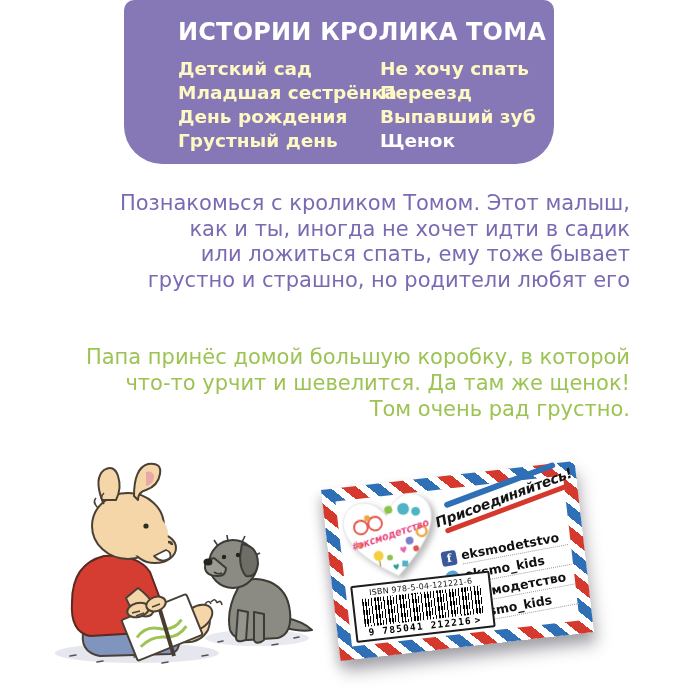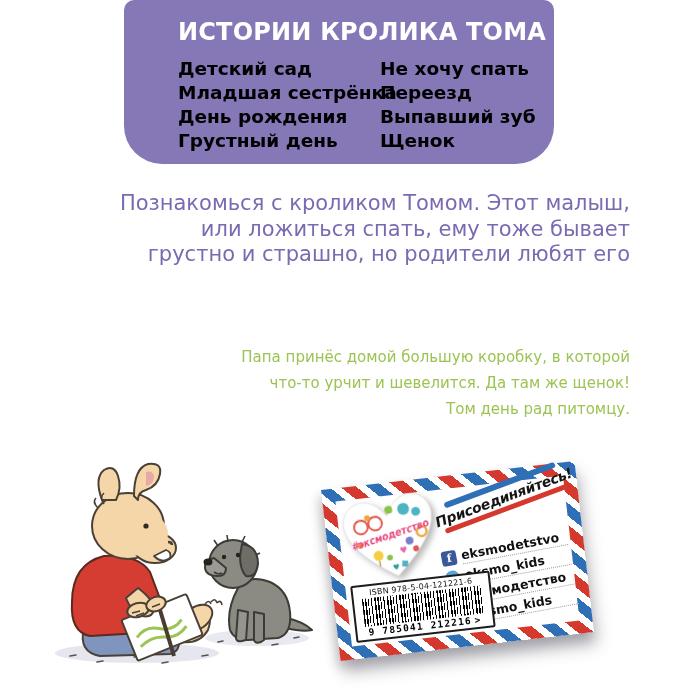--- a/index.html
+++ b/index.html
@@ -6,28 +6,28 @@
     font-family:"DejaVu Sans",sans-serif;}
   .stage{position:relative;width:700px;height:700px;background:#fff;}
 
   
   .panel{position:absolute;left:124px;top:0;width:430px;height:164px;background:#8678b7;
     border-radius:10px 10px 38px 38px;box-sizing:border-box;padding:18px 0 0 54px;}
   .panel-title{color:#fff;font-weight:bold;font-size:24px;letter-spacing:.2px;margin:0 0 11px 0;}
   .panel-cols{display:flex;}
   .panel-col{display:flex;flex-direction:column;}
   .panel-col.left{width:202px;}
-  .panel-item{color:#000000;font-weight:bold;font-size:18.5px;line-height:24px;white-space:nowrap;}
-  .panel-item.highlight{color:#000000;}
+  .panel-item{color:#fef9c3;font-weight:bold;font-size:18.5px;line-height:24px;white-space:nowrap;}
+  .panel-item.highlight{color:#ffffff;}
 
   
   .para{position:absolute;left:70px;width:560px;text-align:right;white-space:nowrap;}
   .para div{white-space:nowrap;}
   .para.intro{top:191px;color:#7b6ab2;font-size:21px;line-height:25.5px;}
-  .para.story{top:344px;color:#9cc353;font-size:15px;line-height:26px;}
+  .para.story{top:344px;color:#9cc353;font-size:21px;line-height:26px;}
 
   
   .postcard{position:absolute;left:330px;top:475px;width:255px;height:172px;box-sizing:border-box;
     padding:13px;transform:rotate(-6.5deg);
     background:repeating-linear-gradient(45deg,#d5382d 0 10px,#ffffff 10px 17px,#2f6fb6 17px 27px,#ffffff 27px 34px);
     box-shadow:2px 12px 16px rgba(70,70,85,.40), -4px 6px 10px rgba(70,70,85,.18);}
   .postcard-inner{position:relative;width:100%;height:100%;background:#fff;}
 
   .heart-sticker{position:absolute;left:0px;top:-6px;width:102px;height:96px;transform:rotate(-5deg);
     filter:drop-shadow(3px 4px 3px rgba(0,0,0,.28));}
@@ -79,28 +79,29 @@
         <span class="panel-item">Не хочу спать</span>
         <span class="panel-item">Переезд</span>
         <span class="panel-item">Выпавший зуб</span>
         <span class="panel-item highlight">Щенок</span>
       </div>
     </div>
   </div>
 
   <div class="para intro">
     <div>Познакомься с кроликом Томом. Этот малыш,</div>
+    <div>как и ты, иногда не хочет идти в садик</div>
     <div>или ложиться спать, ему тоже бывает</div>
     <div>грустно и страшно, но родители любят его</div>
   </div>
 
   <div class="para story">
     <div>Папа принёс домой большую коробку, в которой</div>
     <div>что-то урчит и шевелится. Да там же щенок!</div>
-    <div>Том день рад питомцу.</div>
+    <div>Том очень рад грустно.</div>
   </div>
 
   <svg class="illustration" viewBox="0 0 302 240">
 
     <ellipse cx="95" cy="193" rx="82" ry="10" fill="#e6e6ee"></ellipse>
     <ellipse cx="215" cy="178" rx="52" ry="8" fill="#e9e9f0"></ellipse>
     <g stroke="#555" stroke-width="1.6" stroke-linecap="round">
       <line x1="28" y1="196" x2="34" y2="195"></line>
         <line x1="55" y1="202" x2="61" y2="201"></line>
       <line x1="120" y1="203" x2="126" y2="202"></line>

